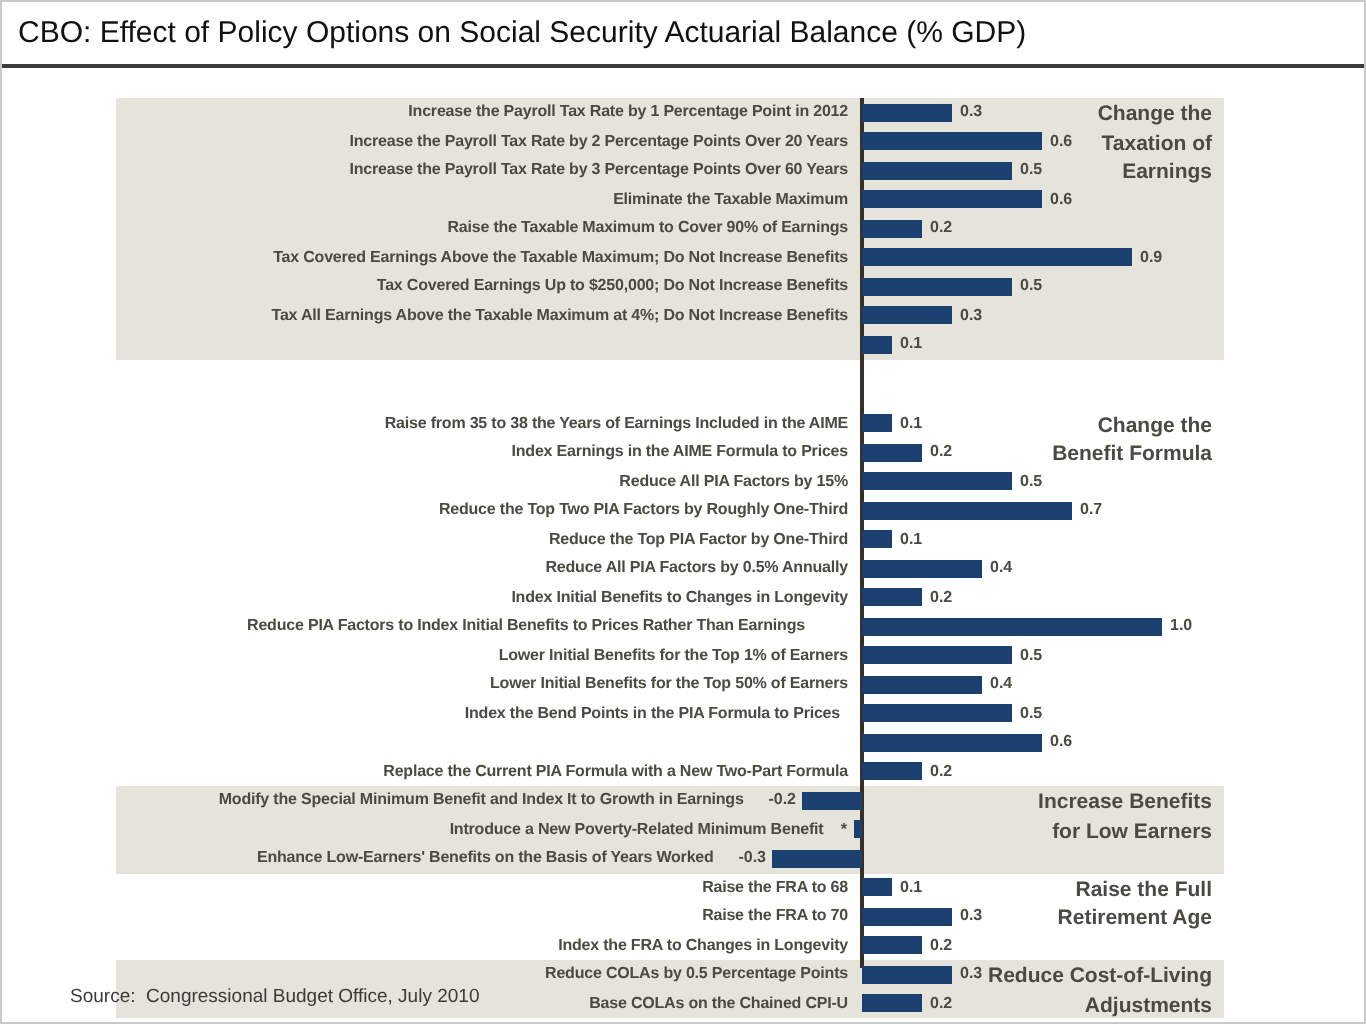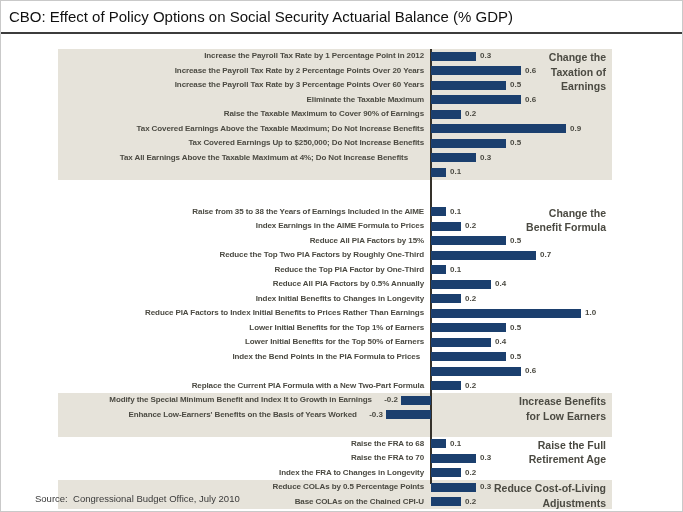--- a/index.html
+++ b/index.html
@@ -80,21 +80,21 @@
           <span class="row-label" style="right: 188px;">Tax Covered Earnings Above the Taxable Maximum; Do Not Increase Benefits</span>
           <div class="bar" style="width: 135px; left: 373px; top: 2.75px;"></div>
           <span class="value-label" style="left: 512px;">0.9</span>
         </div>
         <div class="chart-row" style="height: 14.5px;">
           <span class="row-label" style="right: 188px;">Tax Covered Earnings Up to $250,000; Do Not Increase Benefits</span>
           <div class="bar" style="width: 75px; left: 373px; top: 2.75px;"></div>
           <span class="value-label" style="left: 452px;">0.5</span>
         </div>
         <div class="chart-row" style="height: 14.5px;">
-          <span class="row-label" style="right: 204px;">Tax All Earnings Above the Taxable Maximum at 4%; Do Not Increase Benefits</span>
+          <span class="row-label" style="right: 188px;">Tax All Earnings Above the Taxable Maximum at 4%; Do Not Increase Benefits</span>
           <div class="bar" style="width: 45px; left: 373px; top: 2.75px;"></div>
           <span class="value-label" style="left: 422px;">0.3</span>
         </div>
         <div class="chart-row" style="height: 14.5px;">
           <div class="bar" style="width: 15px; left: 373px; top: 2.75px;"></div>
           <span class="value-label" style="left: 392px;">0.1</span>
         </div>
       </div>
       <div class="group plain" style="height: 188.5px;">
         <div class="group-label">
@@ -130,21 +130,21 @@
           <span class="row-label" style="right: 188px;">Reduce All PIA Factors by 0.5% Annually</span>
           <div class="bar" style="width: 60px; left: 373px; top: 2.75px;"></div>
           <span class="value-label" style="left: 437px;">0.4</span>
         </div>
         <div class="chart-row" style="height: 14.5px;">
           <span class="row-label" style="right: 188px;">Index Initial Benefits to Changes in Longevity</span>
           <div class="bar" style="width: 30px; left: 373px; top: 2.75px;"></div>
           <span class="value-label" style="left: 407px;">0.2</span>
         </div>
         <div class="chart-row" style="height: 14.5px;">
-          <span class="row-label" style="right: 188px;">Reduce PIA Factors to Index Initial Benefits to Prices Rather Than Earnings</span>
+          <span class="row-label" style="right: 188px; text-align: center;">Reduce PIA Factors to Index Initial Benefits to Prices Rather Than Earnings</span>
           <div class="bar" style="width: 150px; left: 373px; top: 2.75px;"></div>
           <span class="value-label" style="left: 527px;">1.0</span>
         </div>
         <div class="chart-row" style="height: 14.5px;">
           <span class="row-label" style="right: 188px;">Lower Initial Benefits for the Top 1% of Earners</span>
           <div class="bar" style="width: 75px; left: 373px; top: 2.75px;"></div>
           <span class="value-label" style="left: 452px;">0.5</span>
         </div>
         <div class="chart-row" style="height: 14.5px;">
           <span class="row-label" style="right: 188px;">Lower Initial Benefits for the Top 50% of Earners</span>
@@ -168,20 +168,25 @@
       </div>
       <div class="group shaded" style="height: 43.5px;">
         <div class="group-label">
           <div>Increase Benefits</div>
           <div>for Low Earners</div>
         </div>
         <div class="chart-row" style="height: 14.5px;">
           <span class="row-label" style="right: 240.2px;">Modify the Special Minimum Benefit and Index It to Growth in Earnings</span>
           <div class="bar" style="width: 30px; left: 343px; top: 2.75px;"></div>
           <span class="value-label" style="right: 214px;">-0.2</span>
+        </div>
+        <div class="chart-row" style="height: 14.5px;">
+          <span class="row-label" style="right: 200.3px;">Introduce a New Poverty-Related Minimum Benefit</span>
+          <div class="bar" style="width: 4.5px; left: 368.5px; top: 2.75px;"></div>
+          <span class="value-label" style="right: 188.5px;">*</span>
         </div>
         <div class="chart-row" style="height: 14.5px;">
           <span class="row-label" style="right: 255.2px;">Enhance Low-Earners' Benefits on the Basis of Years Worked</span>
           <div class="bar" style="width: 45px; left: 328px; top: 2.75px;"></div>
           <span class="value-label" style="right: 229px;">-0.3</span>
         </div>
       </div>
       <div class="group plain" style="height: 43.5px;">
         <div class="group-label">
           <div>Raise the Full</div>

